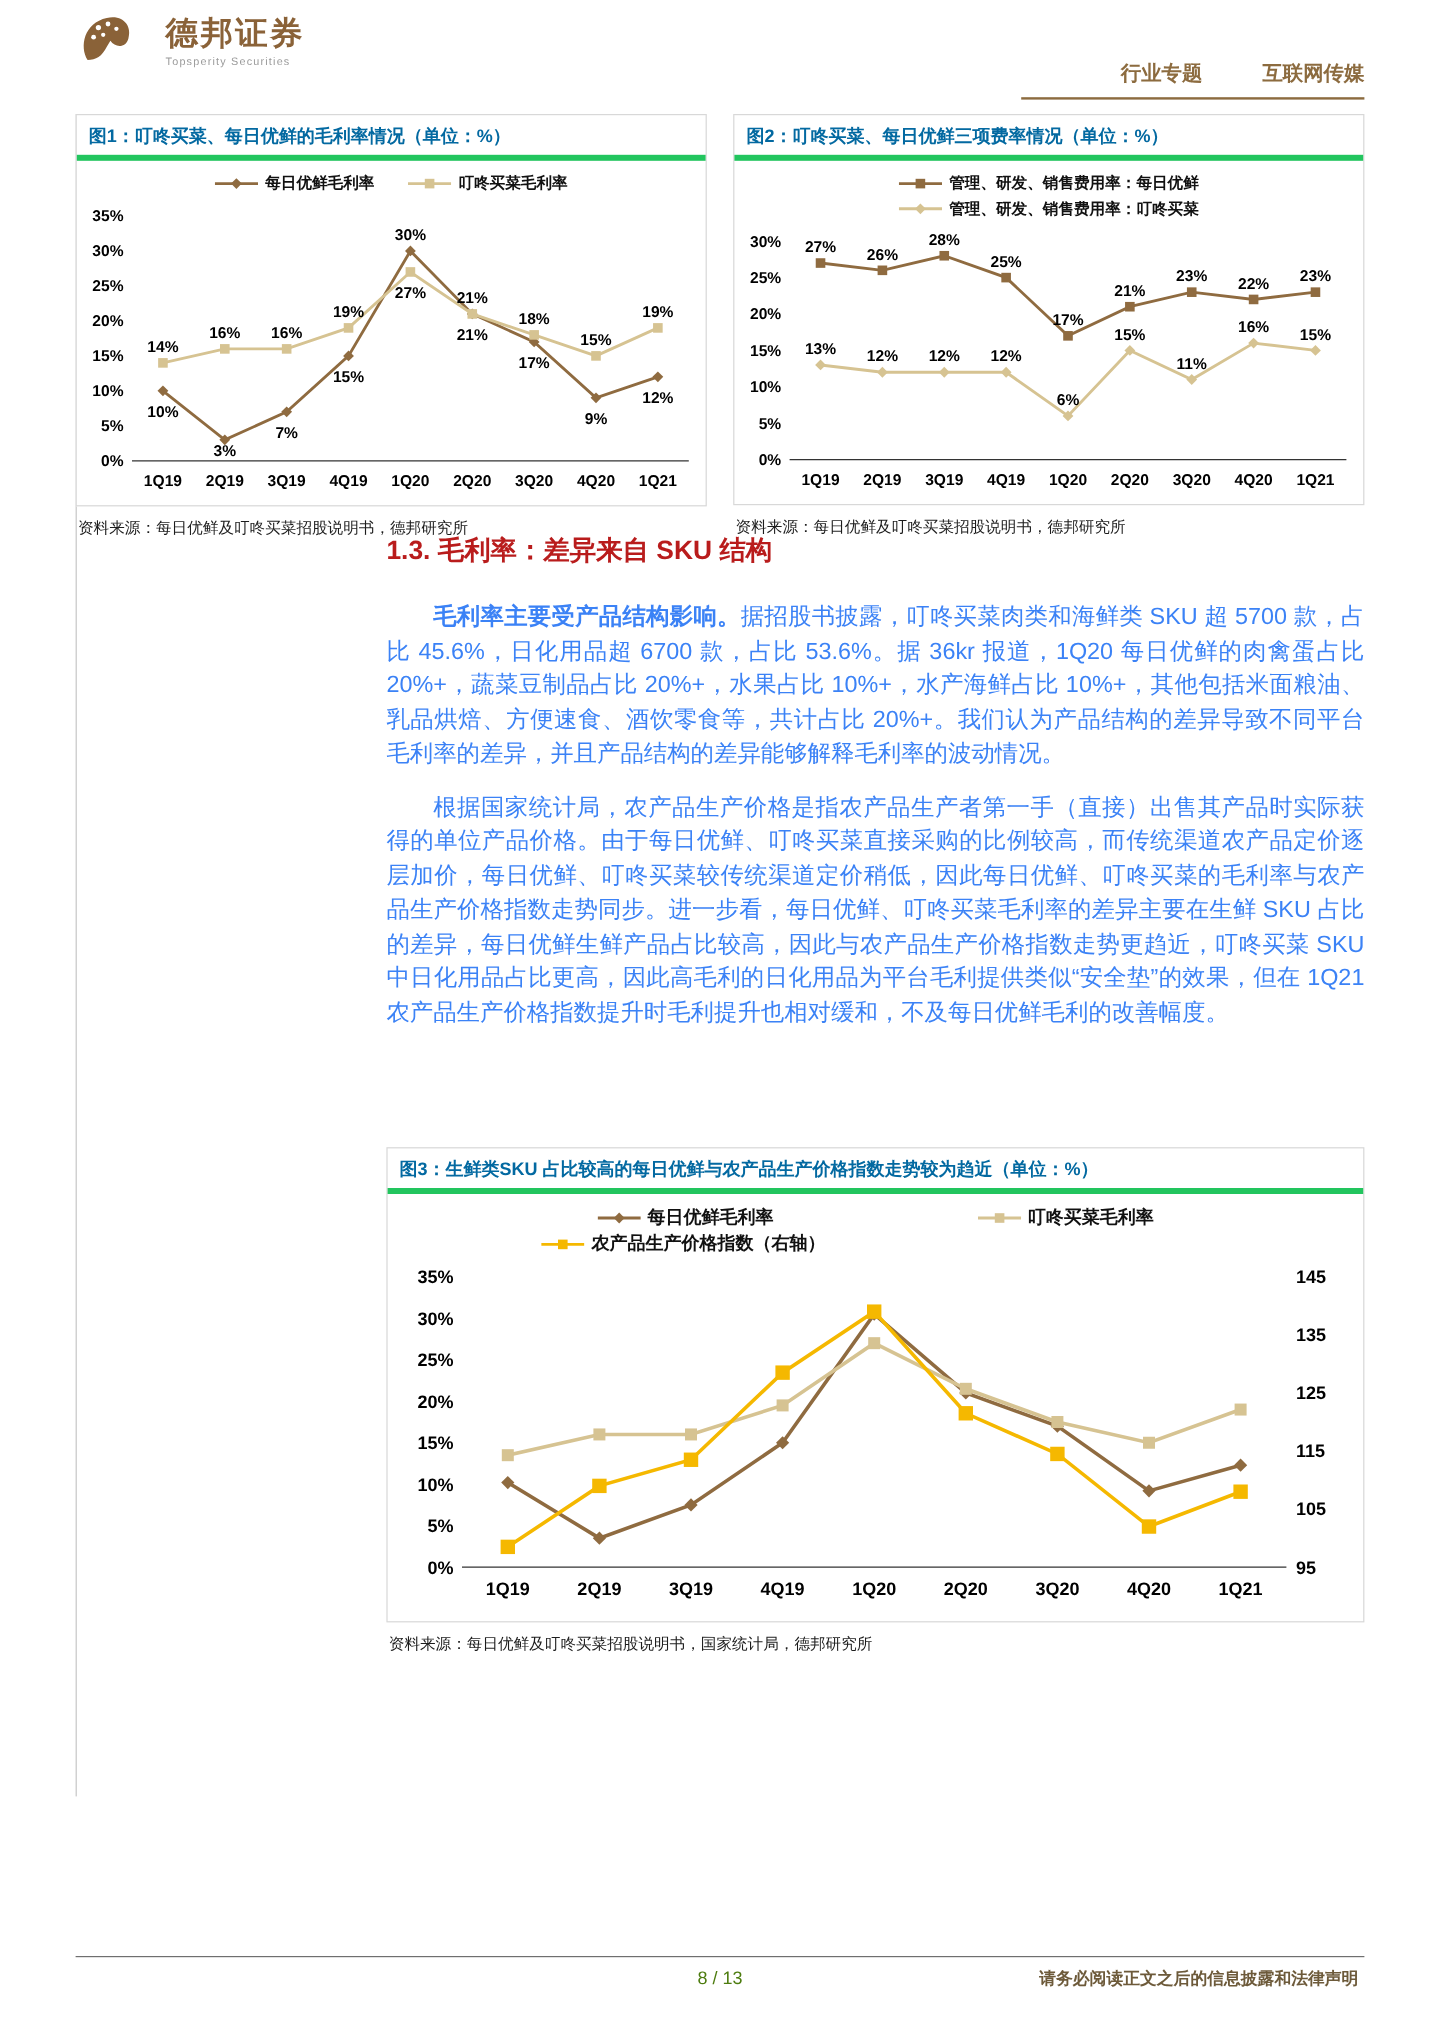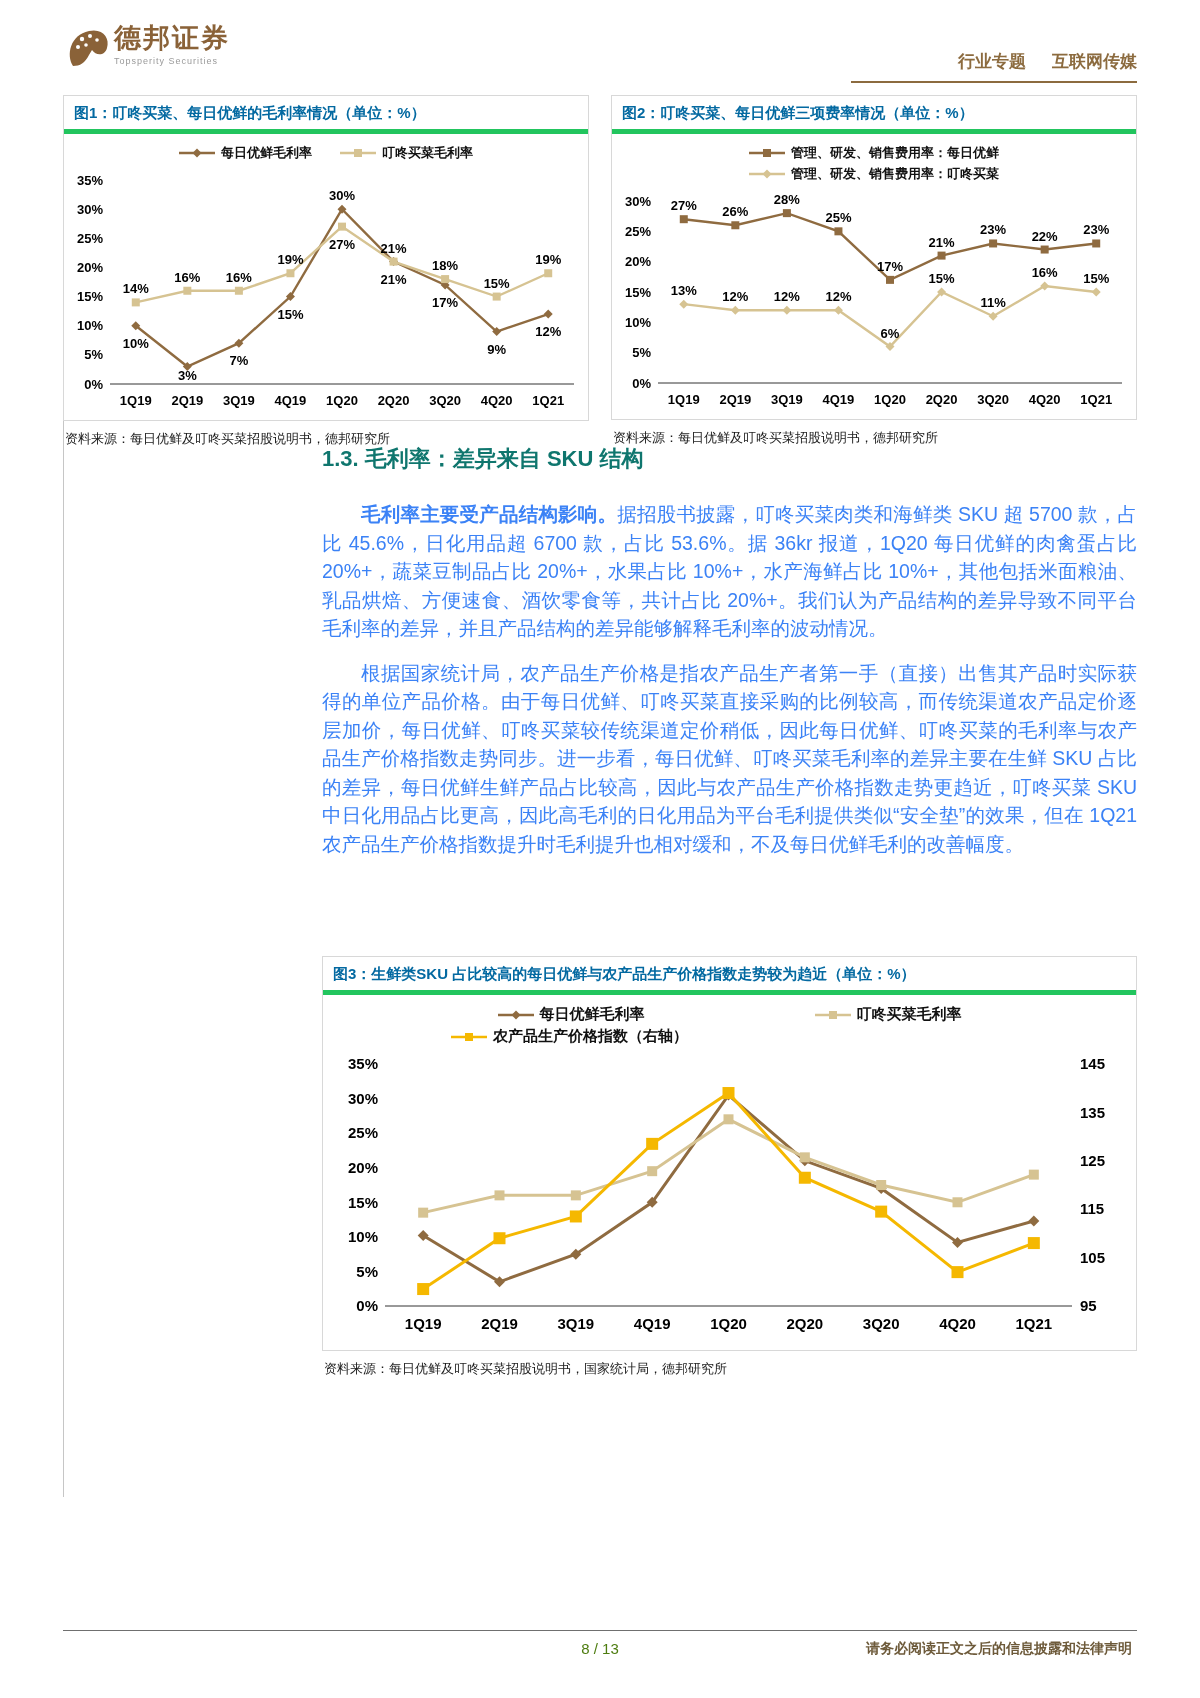--- a/index.html
+++ b/index.html
@@ -2,39 +2,39 @@
 <html><head>
 <meta charset="utf-8">
 <style>
   *{margin:0;padding:0;box-sizing:border-box}
   html,body{background:#fff}
   body{font-family:"Liberation Sans","DejaVu Sans",sans-serif;color:#111}
   .page{position:relative;width:1200px;height:1698px;background:#fff;overflow:hidden}
   .left-rule{position:absolute;left:63px;top:95px;width:1px;height:1402px;background:#c6c6c6}
 
   
-  .brand{position:absolute;left:64px;top:24px;display:flex;align-items:flex-start;gap:2px}
+  .brand{position:absolute;left:64px;top:8px;display:flex;align-items:flex-end;gap:26px}
   .brand-cn{color:#8a6238;font-weight:bold;font-size:27px;letter-spacing:2px;line-height:1.1}
   .brand-en{color:#9a9a9a;font-size:9px;letter-spacing:1px;margin-top:2px}
-  .hdr-right{position:absolute;top:50px;right:63px;color:#8c6b3f;font-weight:bold;font-size:17px;display:flex;gap:26px}
+  .hdr-right{position:absolute;top:50px;right:63px;color:#8c6b3f;font-weight:bold;font-size:17px;display:flex;gap:50px}
   .hdr-line{position:absolute;top:81px;right:63px;width:286px;height:2px;background:#8c6b3f}
 
   
   .figrow{position:absolute;left:63px;top:95px;width:1074px;display:grid;grid-template-columns:1fr 1fr;column-gap:22px;align-items:start}
   .figbox{border:1px solid #d8d8d8;background:#fff}
   .fig-title{color:#0369a1;font-weight:bold;font-size:15px;padding:8px 10px 6px;border-bottom:5px solid #22c55e;text-align:left}
   .chart{padding-top:6px}
   .legend-rows{display:flex;flex-direction:column;gap:3px;padding:4px 0 2px}
   .legend-row{display:flex;justify-content:center;column-gap:28px}
   .legend-item{display:flex;align-items:center;gap:6px;font-weight:bold;color:#111;white-space:nowrap}
   .fig-source{font-size:13px;color:#1c1c1c;padding:9px 2px 0}
 
   
   .textblock{position:absolute;left:322px;top:444px;width:815px}
-  .sec{color:#0f766e;font-size:22px;font-weight:bold;margin-bottom:26px}
+  .sec{color:#b91c1c;font-size:22px;font-weight:bold;margin-bottom:26px}
   .para{font-size:19.5px;line-height:28.5px;text-align:justify;text-indent:2em;color:#3b82f6;margin-bottom:16px}
 
   .fig3block{position:absolute;left:322px;top:956px;width:815px}
 
   
   .footer-line{position:absolute;left:63px;top:1630px;width:1074px;height:1px;background:#6f6f6f}
   .page-num{position:absolute;top:1640px;left:0;width:100%;text-align:center;font-size:15px;color:#4d7c0f}
   .disclaimer{position:absolute;top:1640px;right:68px;color:#6d5a3a;font-weight:bold;font-size:14px}
 </style>
 </head>

